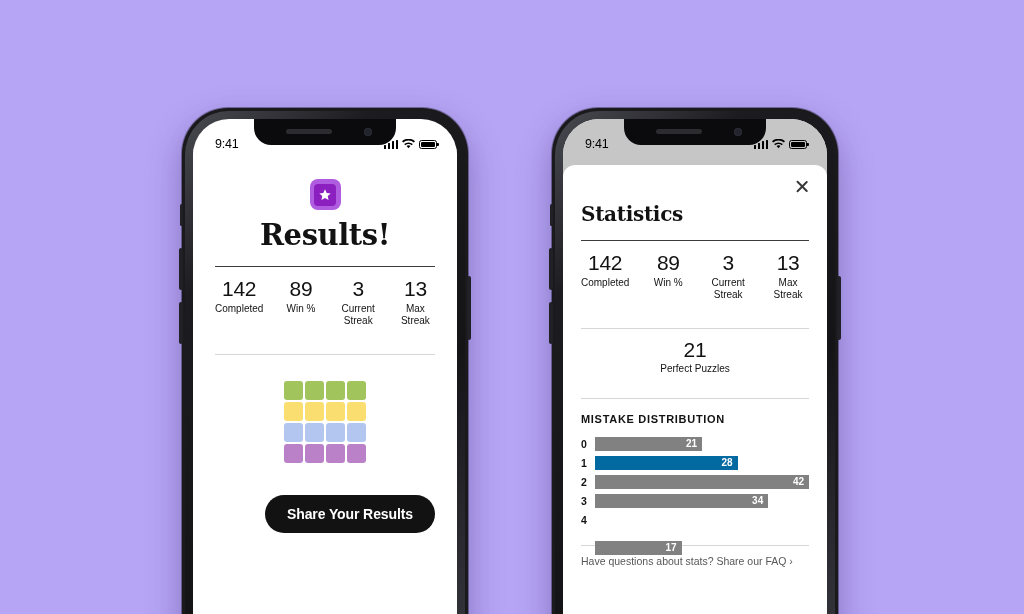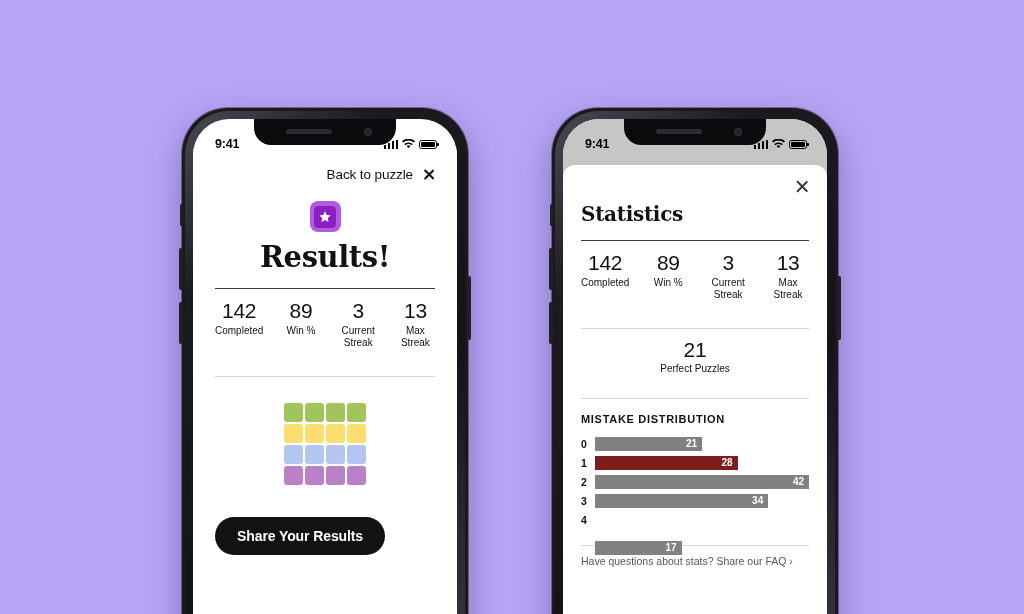--- a/index.html
+++ b/index.html
@@ -75,21 +75,21 @@
   .statusbar {
     position: absolute;
     top: 0; left: 0; right: 0;
     height: 30px;
     display: flex;
     align-items: center;
     justify-content: space-between;
     padding: 20px 20px 0 22px;
     z-index: 30;
     font-size: 12.5px;
-    font-weight: bold;
+    font-weight: normal;
     color: #000;
     pointer-events: none;
   }
   .status-time { letter-spacing: -0.2px; }
   .status-icons { display: flex; align-items: center; gap: 4px; }
   .bars { display: flex; align-items: flex-end; gap: 1.5px; height: 9px; }
   .bars i { display: block; width: 2.5px; background: #000; border-radius: 0.5px; }
   .bars i:nth-child(1) { height: 3.5px; }
   .bars i:nth-child(2) { height: 5.5px; }
   .bars i:nth-child(3) { height: 7.5px; }
@@ -188,21 +188,21 @@
 
   .grid-wrap { display: flex; justify-content: center; margin-top: 26px; }
   .tile-grid {
     display: grid;
     grid-template-columns: repeat(4, 19px);
     grid-template-rows: repeat(4, 19px);
     gap: 2px;
   }
   .tile { border-radius: 3px; }
 
-  .share-wrap { display: flex; justify-content: flex-start; margin-top: 32px; }
+  .share-wrap { display: flex; justify-content: flex-end; margin-top: 32px; }
   .share-btn {
     background: #121212;
     color: #fff;
     border: none;
     border-radius: 22px;
     font-size: 14px;
     font-weight: bold;
     padding: 11px 22px;
     letter-spacing: -0.1px;
     font-family: "Liberation Sans", sans-serif;
@@ -278,21 +278,21 @@
     height: 14px;
     background: #818181;
     display: flex;
     align-items: center;
     justify-content: flex-end;
     padding-right: 5px;
     color: #fff;
     font-size: 10px;
     font-weight: bold;
   }
-  .bar-fill.highlight { background: #7f1d1d; }
+  .bar-fill.highlight { background: #0369a1; }
 
   .faq-sep { height: 1px; background: #d6d6d6; margin-top: 18px; }
   .faq-link {
     display: inline-block;
     margin-top: 9px;
     font-size: 10.5px;
     color: #575757;
     text-decoration: none;
   }
 </style>
@@ -326,24 +326,20 @@
           <path d="M8 6.1c1.5 0 2.9.55 4 1.5l1.35-1.5A8 8 0 0 0 8 4a8 8 0 0 0-5.35 2.1L4 7.6A6 6 0 0 1 8 6.1z" fill="#000"></path>
           <path d="M8 1.6c2.5 0 4.8.92 6.6 2.45L16 2.5A12 12 0 0 0 8 -0.5 12 12 0 0 0 0 2.5l1.4 1.55A10 10 0 0 1 8 1.6z" fill="#000"></path>
         </svg>
         <span class="battery">
             <b></b>
           </span>
       </span>
     </div>
 
     <div class="screen-left-body">
-      <div class="back-row">
-        <span class="back-label">Back to puzzle</span>
-        <span class="x-icon"></span>
-      </div>
 
       <div class="badge-wrap">
         <div class="star-badge">
           <div class="inner">
             <svg viewBox="0 0 24 24">
               <path d="M12 2.2l2.95 6.2 6.75.85-4.95 4.65 1.3 6.7L12 17.3l-6.05 3.3 1.3-6.7L2.3 9.25l6.75-.85z" fill="#ffffff"></path>
             </svg>
           </div>
         </div>
       </div>

